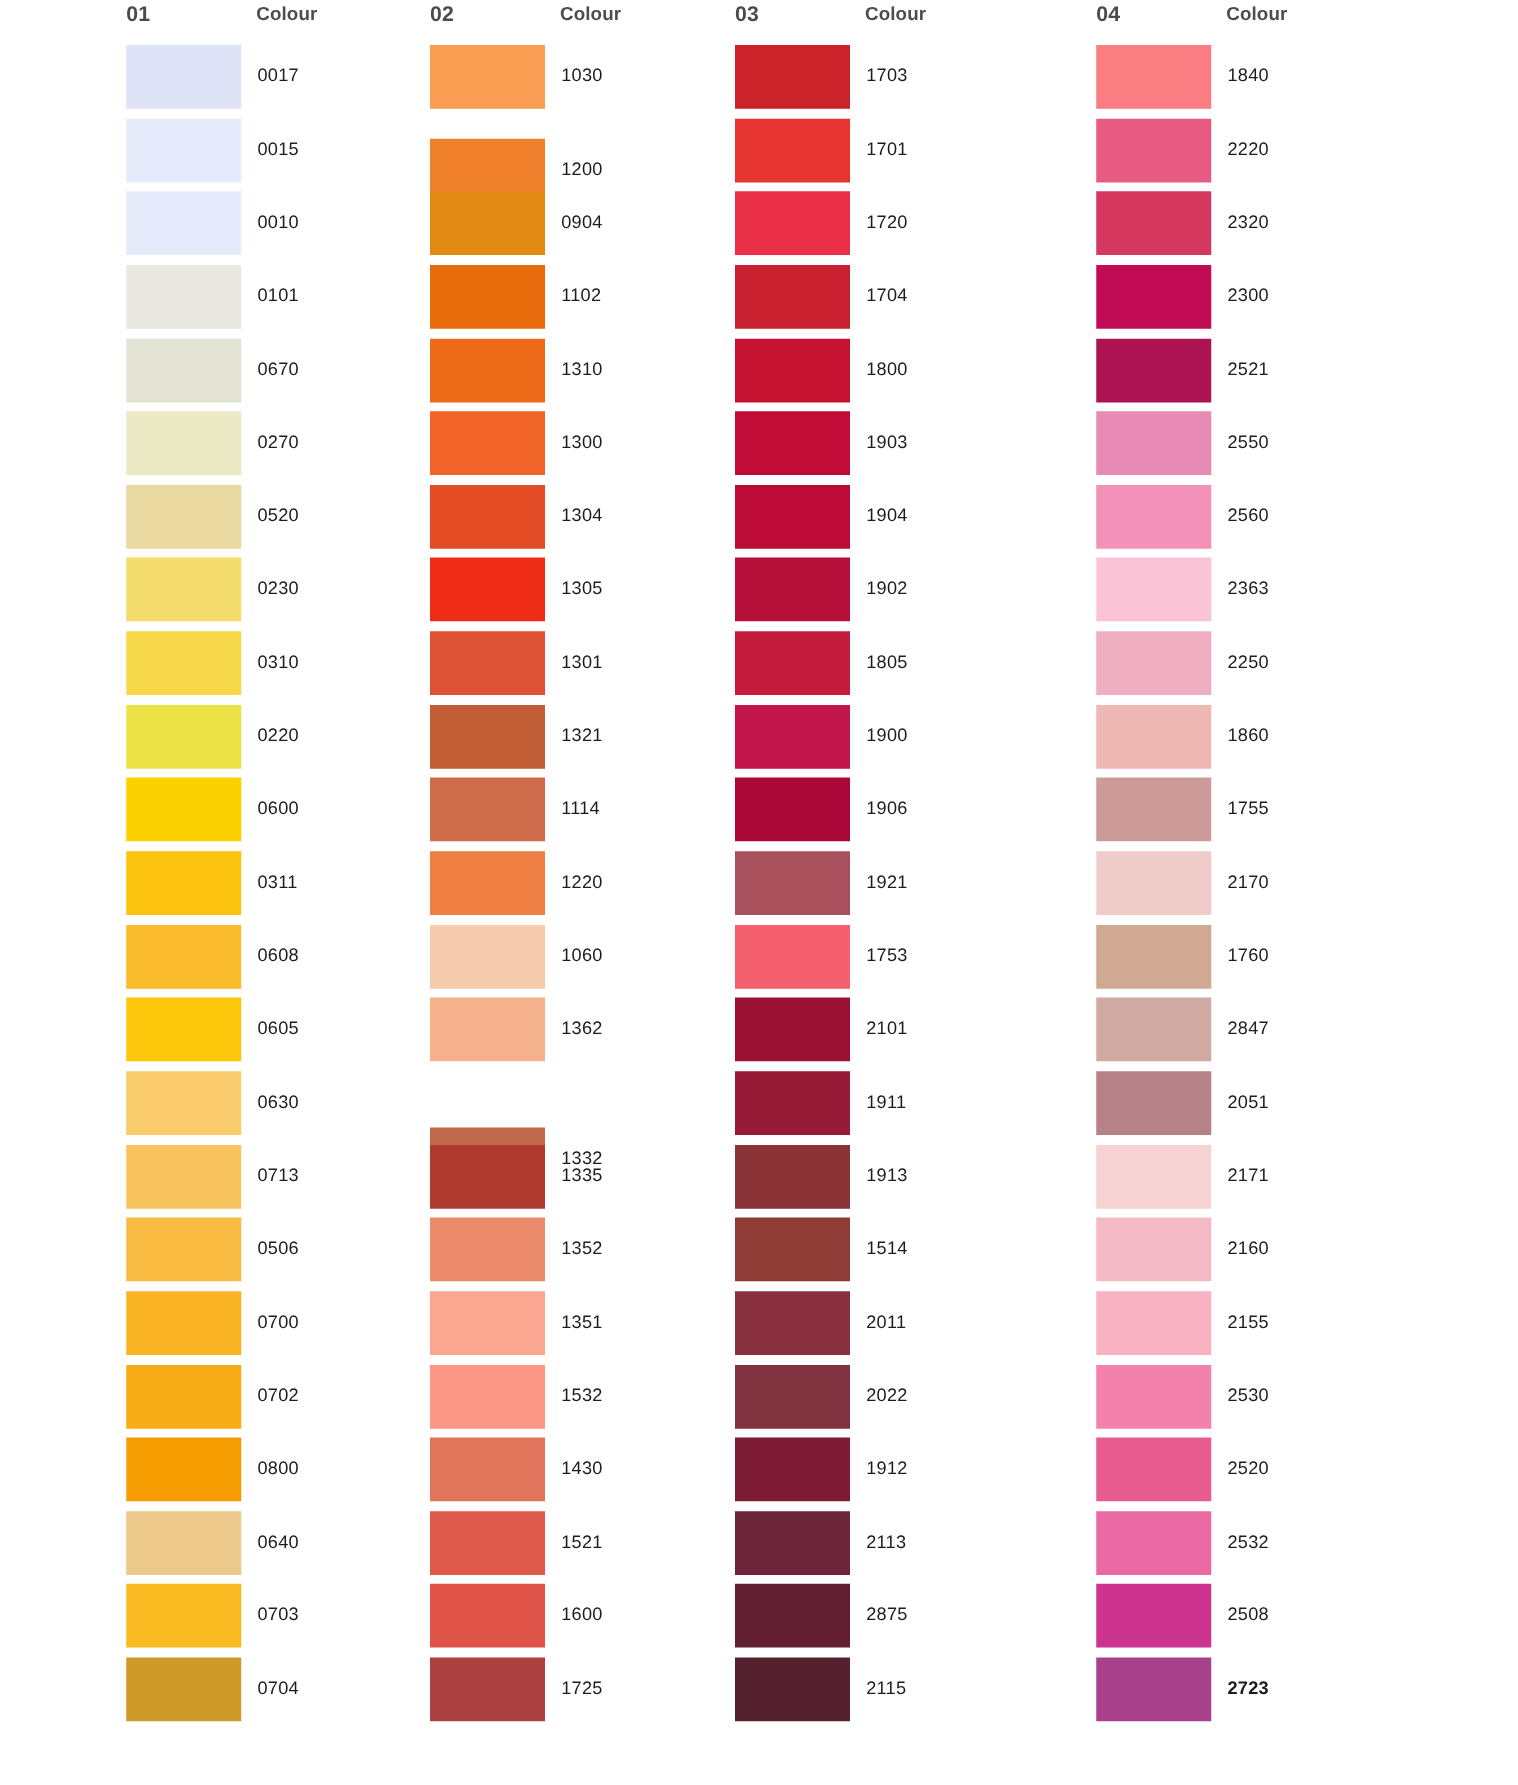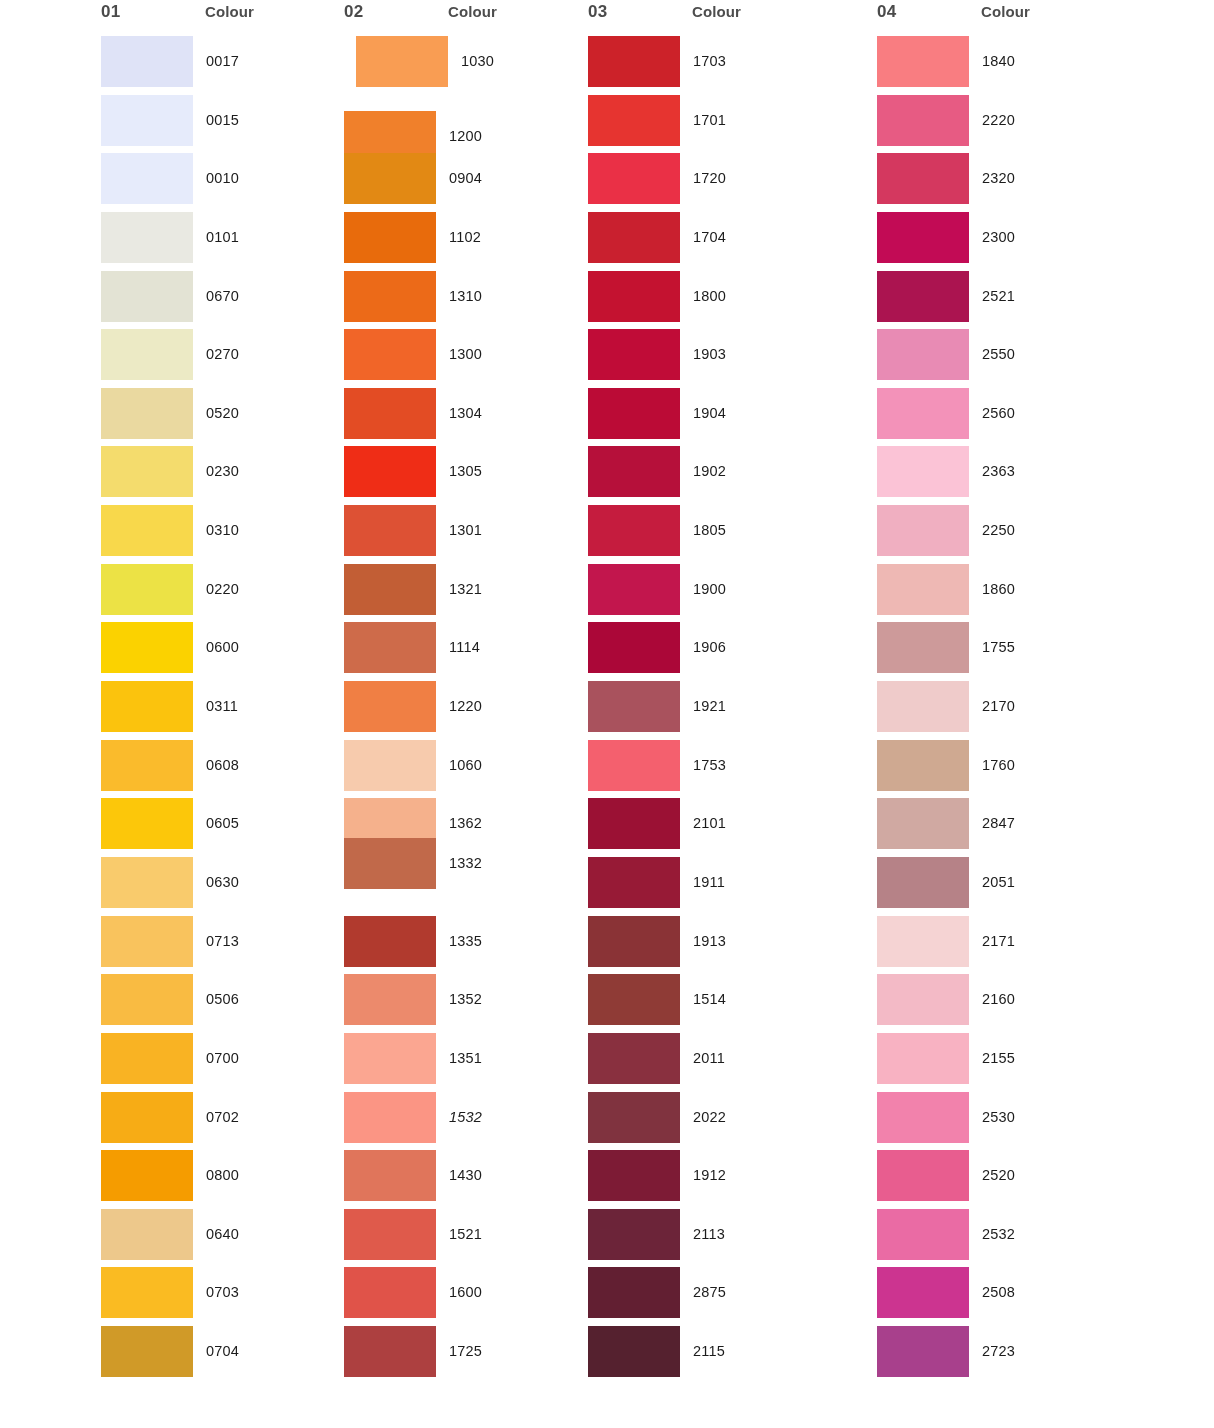--- a/index.html
+++ b/index.html
@@ -176,21 +176,21 @@
       <div class="swatch-row" style="position: absolute; left: 0px; top: 1326.08px; width: 250px;">
         <div class="swatch" style="background: rgb(208, 154, 40);"></div>
         <div class="swatch-code">0704</div>
       </div>
     </div>
     <div class="column" style="left: 338px;">
       <div class="col-head" style="top: 0px;">
         <div class="group-id">02</div>
         <div class="colour-head">Colour</div>
       </div>
-      <div class="swatch-row" style="position: absolute; left: 12px; top: 36px; width: 250px;">
+      <div class="swatch-row" style="position: absolute; left: 0px; top: 36px; width: 250px;">
         <div class="swatch" style="background: rgb(249, 157, 83);"></div>
         <div class="swatch-code">1030</div>
       </div>
       <div class="swatch-row" style="position: absolute; left: 0px; top: 111px; width: 250px;">
         <div class="swatch" style="background: rgb(240, 128, 43);"></div>
         <div class="swatch-code">1200</div>
       </div>
       <div class="swatch-row" style="position: absolute; left: 0px; top: 153.28px; width: 250px;">
         <div class="swatch" style="background: rgb(226, 137, 20);"></div>
         <div class="swatch-code">0904</div>
@@ -232,37 +232,37 @@
         <div class="swatch-code">1220</div>
       </div>
       <div class="swatch-row" style="position: absolute; left: 0px; top: 739.68px; width: 250px;">
         <div class="swatch" style="background: rgb(247, 203, 173);"></div>
         <div class="swatch-code">1060</div>
       </div>
       <div class="swatch-row" style="position: absolute; left: 0px; top: 798.32px; width: 250px;">
         <div class="swatch" style="background: rgb(245, 177, 140);"></div>
         <div class="swatch-code">1362</div>
       </div>
-      <div class="swatch-row" style="position: absolute; left: 0px; top: 838px; width: 250px;">
+      <div class="swatch-row" style="position: absolute; left: 0px; top: 902px; width: 250px;">
         <div class="swatch" style="background: rgb(193, 105, 74);"></div>
         <div class="swatch-code">1332</div>
       </div>
       <div class="swatch-row" style="position: absolute; left: 0px; top: 915.6px; width: 250px;">
         <div class="swatch" style="background: rgb(177, 58, 46);"></div>
         <div class="swatch-code">1335</div>
       </div>
       <div class="swatch-row" style="position: absolute; left: 0px; top: 974.24px; width: 250px;">
         <div class="swatch" style="background: rgb(236, 138, 108);"></div>
         <div class="swatch-code">1352</div>
       </div>
       <div class="swatch-row" style="position: absolute; left: 0px; top: 1032.88px; width: 250px;">
         <div class="swatch" style="background: rgb(251, 166, 145);"></div>
         <div class="swatch-code">1351</div>
       </div>
-      <div class="swatch-row" style="position: absolute; left: 0px; top: 1091.52px; width: 250px; font-style: italic;">
+      <div class="swatch-row" style="position: absolute; left: 0px; top: 1091.52px; width: 250px;">
         <div class="swatch" style="background: rgb(251, 149, 132);"></div>
         <div class="swatch-code">1532</div>
       </div>
       <div class="swatch-row" style="position: absolute; left: 0px; top: 1150.16px; width: 250px;">
         <div class="swatch" style="background: rgb(224, 117, 91);"></div>
         <div class="swatch-code">1430</div>
       </div>
       <div class="swatch-row" style="position: absolute; left: 0px; top: 1208.8px; width: 250px;">
         <div class="swatch" style="background: rgb(223, 90, 75);"></div>
         <div class="swatch-code">1521</div>
@@ -460,18 +460,18 @@
         <div class="swatch-code">2520</div>
       </div>
       <div class="swatch-row" style="position: absolute; left: 0px; top: 1208.8px; width: 250px;">
         <div class="swatch" style="background: rgb(234, 107, 164);"></div>
         <div class="swatch-code">2532</div>
       </div>
       <div class="swatch-row" style="position: absolute; left: 0px; top: 1267.44px; width: 250px;">
         <div class="swatch" style="background: rgb(204, 52, 144);"></div>
         <div class="swatch-code">2508</div>
       </div>
-      <div class="swatch-row" style="position: absolute; left: 0px; top: 1326.08px; width: 250px;">
+      <div class="swatch-row" style="position: absolute; left: 0px; top: 1326.08px; width: 250px; font-weight: bold;">
         <div class="swatch" style="background: rgb(168, 64, 140);"></div>
         <div class="swatch-code">2723</div>
       </div>
     </div>
   </div>
 
 </body></html>

